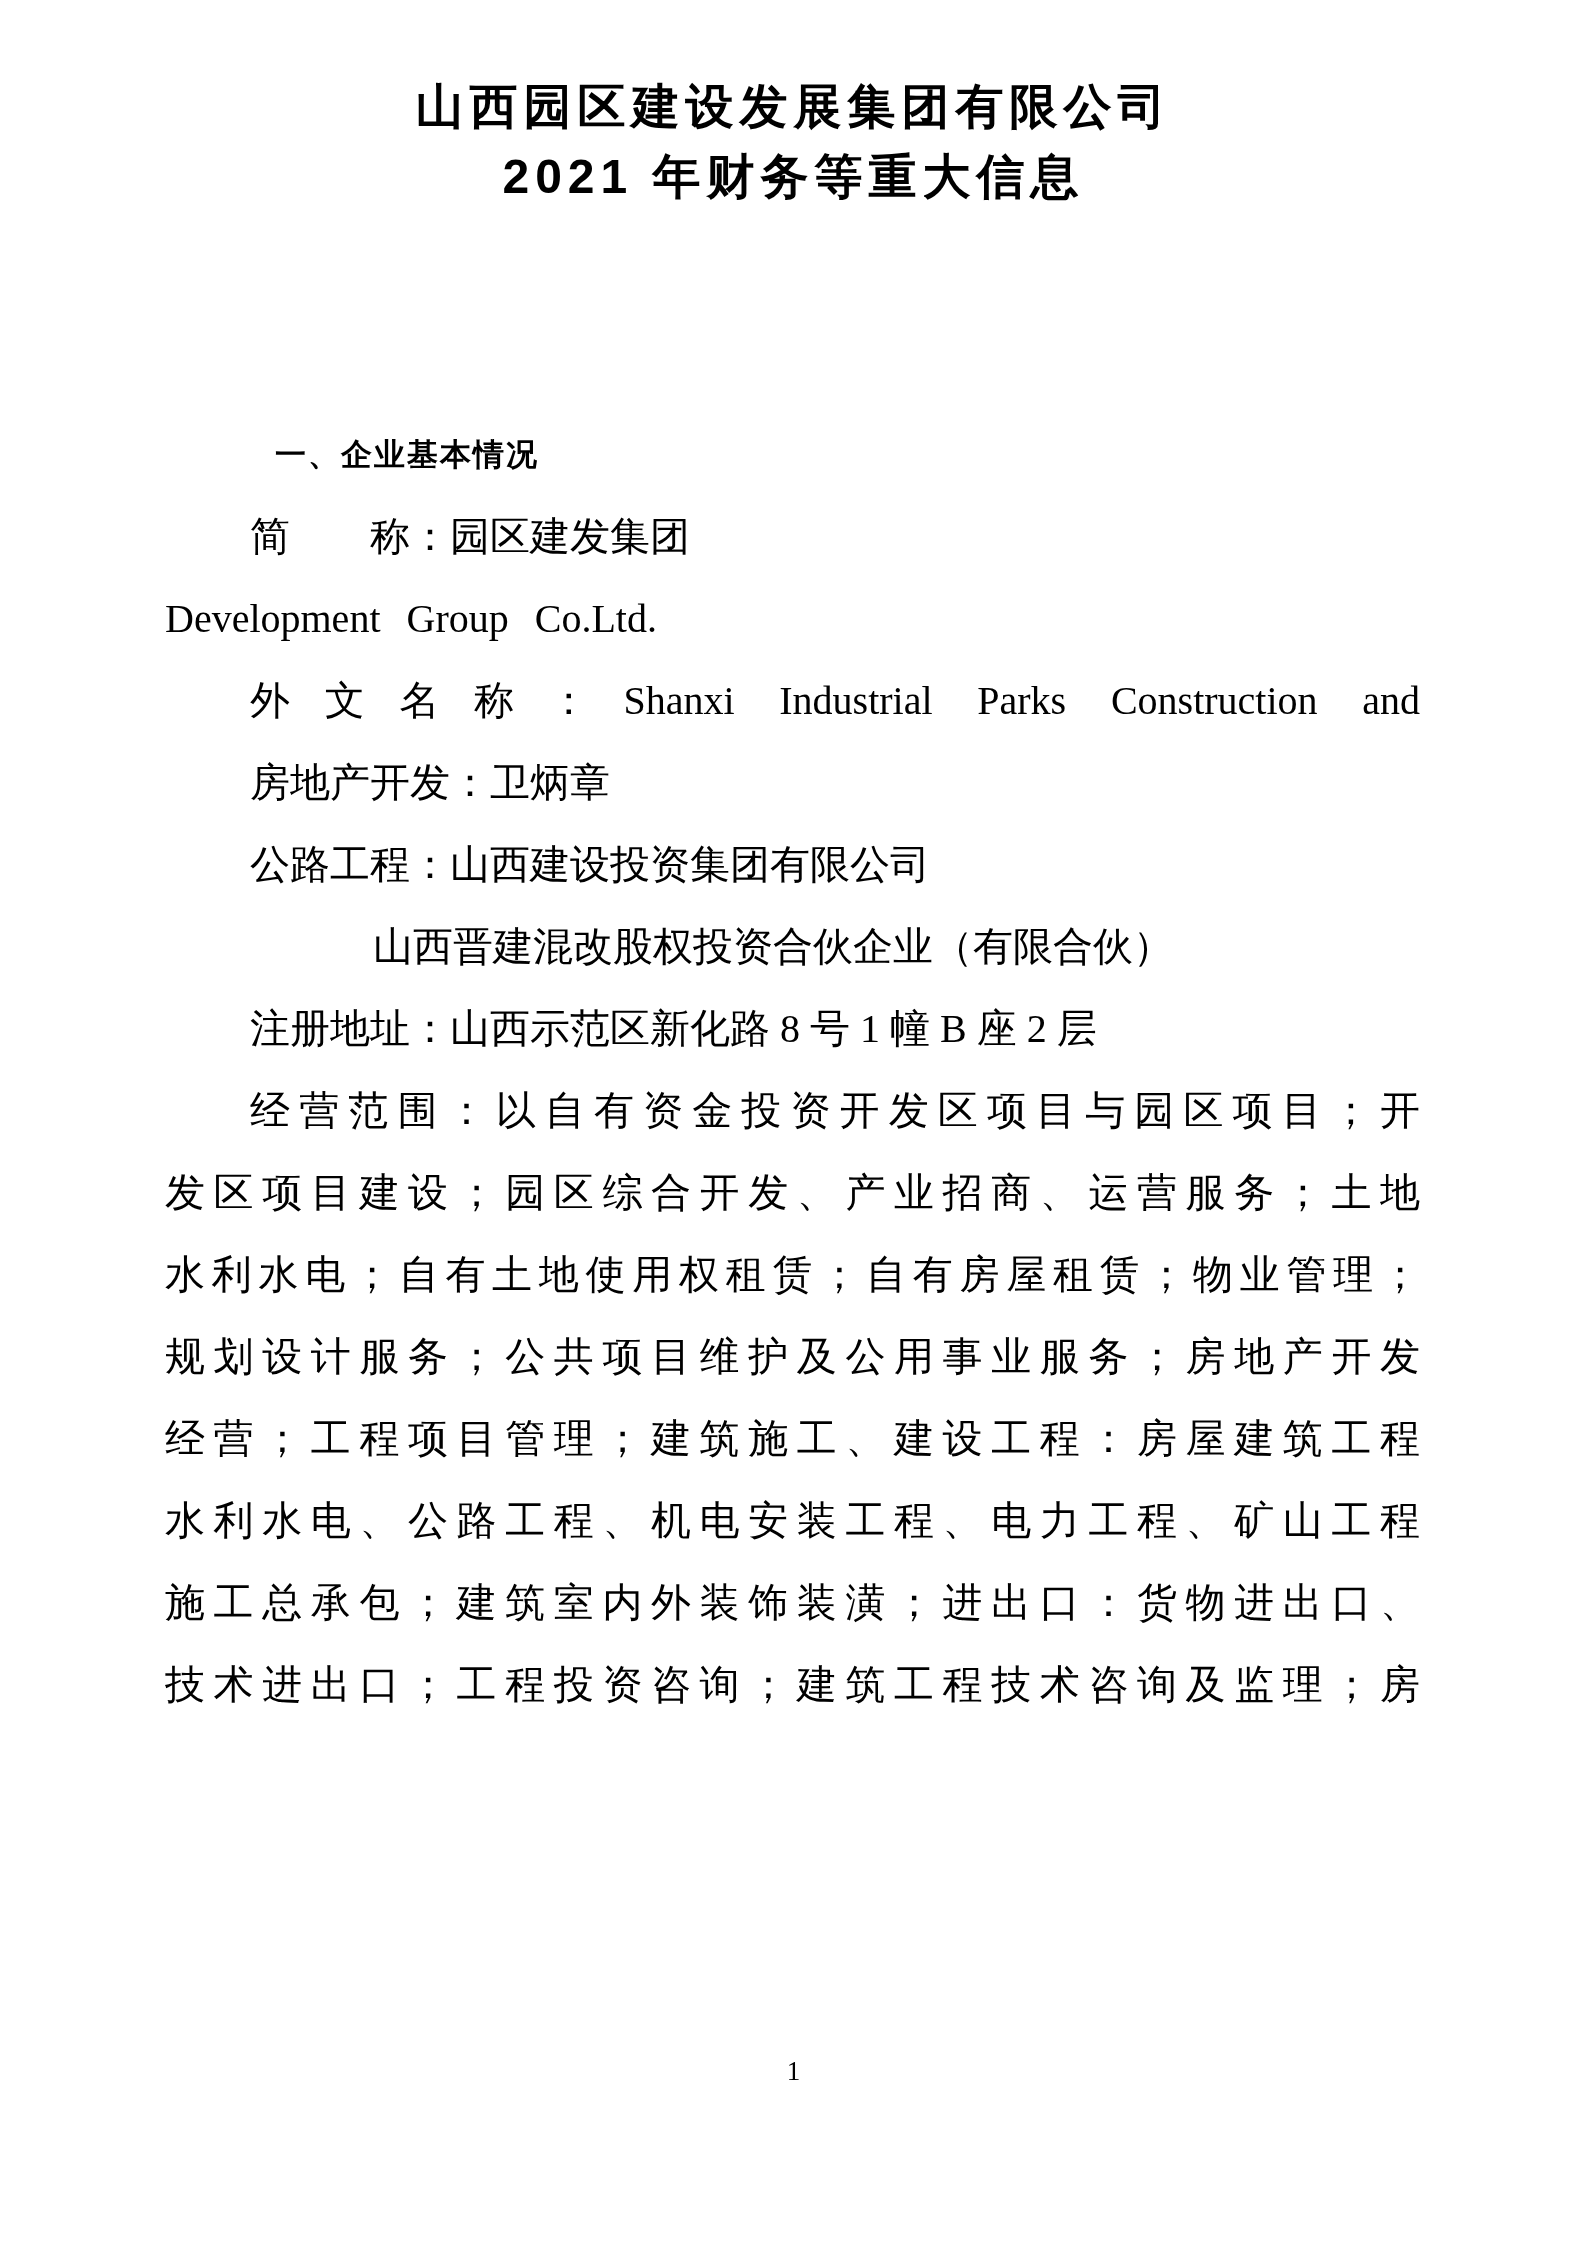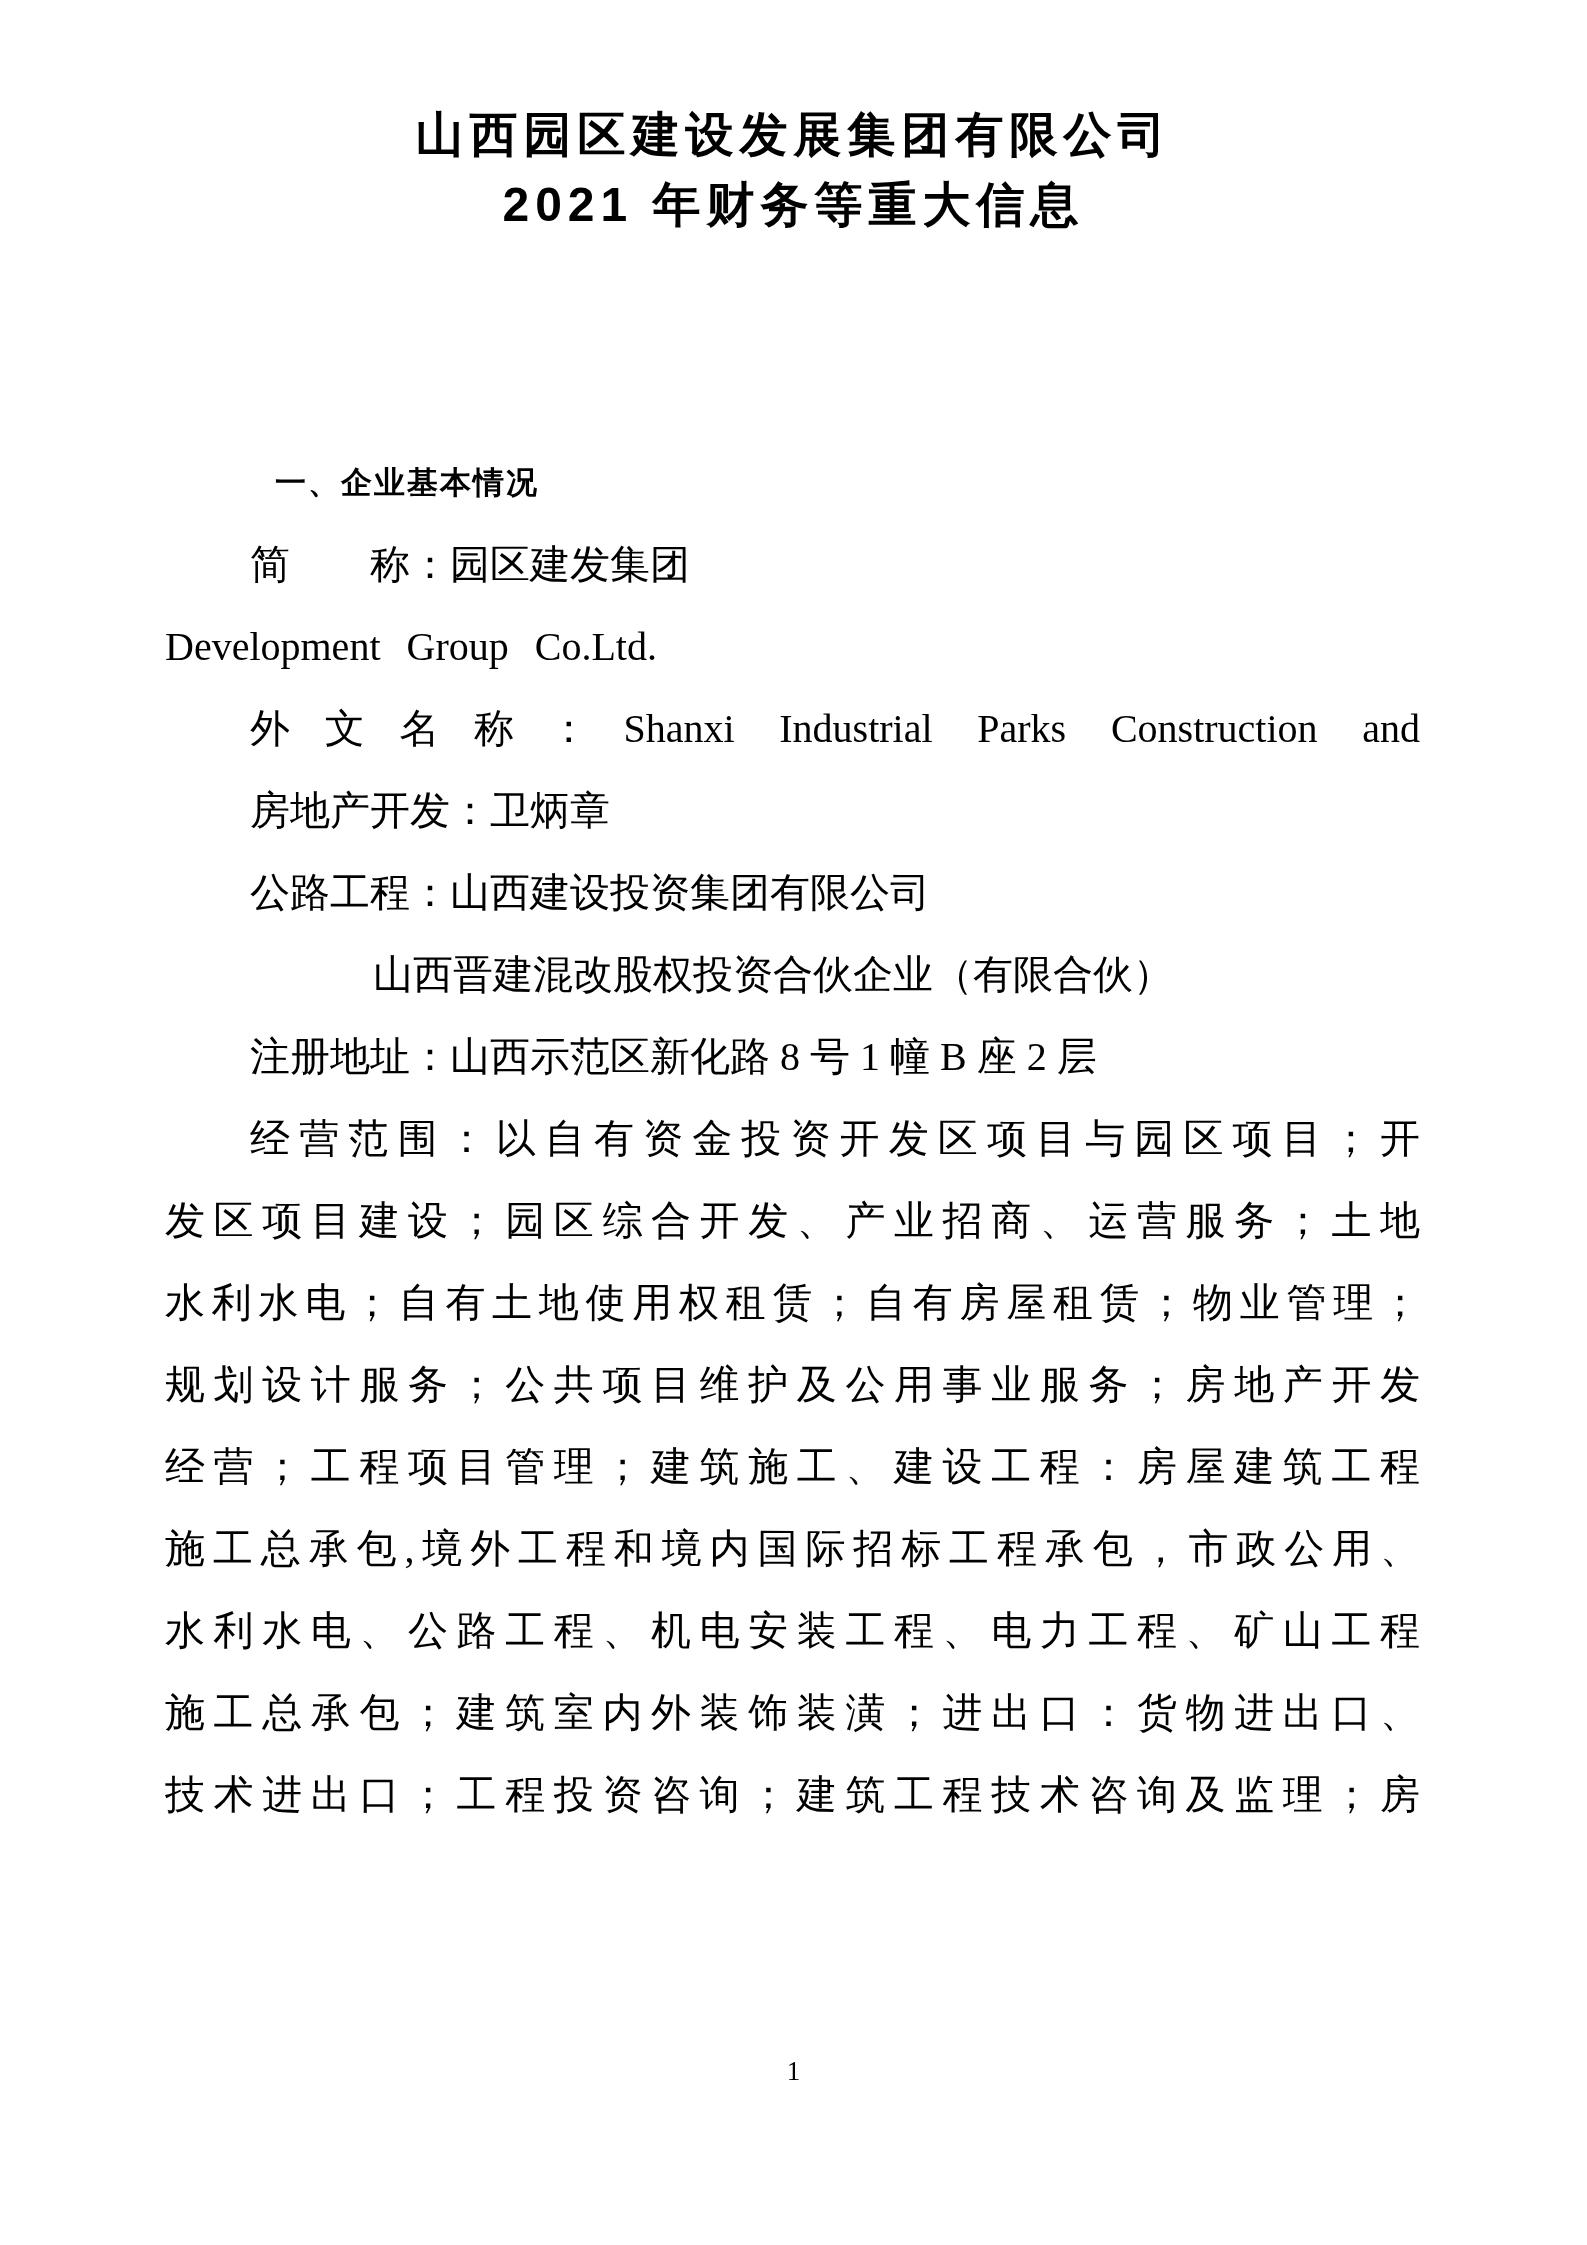--- a/index.html
+++ b/index.html
@@ -10,21 +10,21 @@
   }
   .page {
     position: relative;
     width: 1587px;
     height: 2245px;
     background: #ffffff;
     color: #000000;
     overflow: hidden;
   }
   .title-block {
-    padding-top: 100px;
+    padding-top: 72px;
     text-align: center;
     font-family: "Liberation Sans", "DejaVu Sans", sans-serif;
     font-weight: bold;
     font-size: 48px;
     line-height: 70px;
     letter-spacing: 6px;
   }
   .content {
     margin: 202px 167px 0 165px;
     font-family: "Liberation Serif", "DejaVu Serif", serif;
@@ -74,21 +74,20 @@
     <div class="line indent justify">外文名称：Shanxi Industrial Parks Construction and</div>
     <div class="line indent">房地产开发：卫炳章</div>
     <div class="line indent">公路工程：山西建设投资集团有限公司</div>
     <div class="line indent-deep">山西晋建混改股权投资合伙企业（有限合伙）</div>
     <div class="line indent">注册地址：山西示范区新化路 8 号 1 幢 B 座 2 层</div>
     <div class="line indent justify">经营范围：以自有资金投资开发区项目与园区项目；开</div>
     <div class="line justify">发区项目建设；园区综合开发、产业招商、运营服务；土地</div>
     <div class="line justify">水利水电；自有土地使用权租赁；自有房屋租赁；物业管理；</div>
     <div class="line justify">规划设计服务；公共项目维护及公用事业服务；房地产开发</div>
     <div class="line justify">经营；工程项目管理；建筑施工、建设工程：房屋建筑工程</div>
-    <div class="line justify">施工总承包,境外工程和境内国际招标工程承包，市政公用、</div>
     <div class="line justify">水利水电、公路工程、机电安装工程、电力工程、矿山工程</div>
     <div class="line justify">施工总承包；建筑室内外装饰装潢；进出口：货物进出口、</div>
     <div class="line justify">技术进出口；工程投资咨询；建筑工程技术咨询及监理；房</div>
   </div>
 
   <div class="page-number">1</div>
 
 </div>
 
 </body></html>

